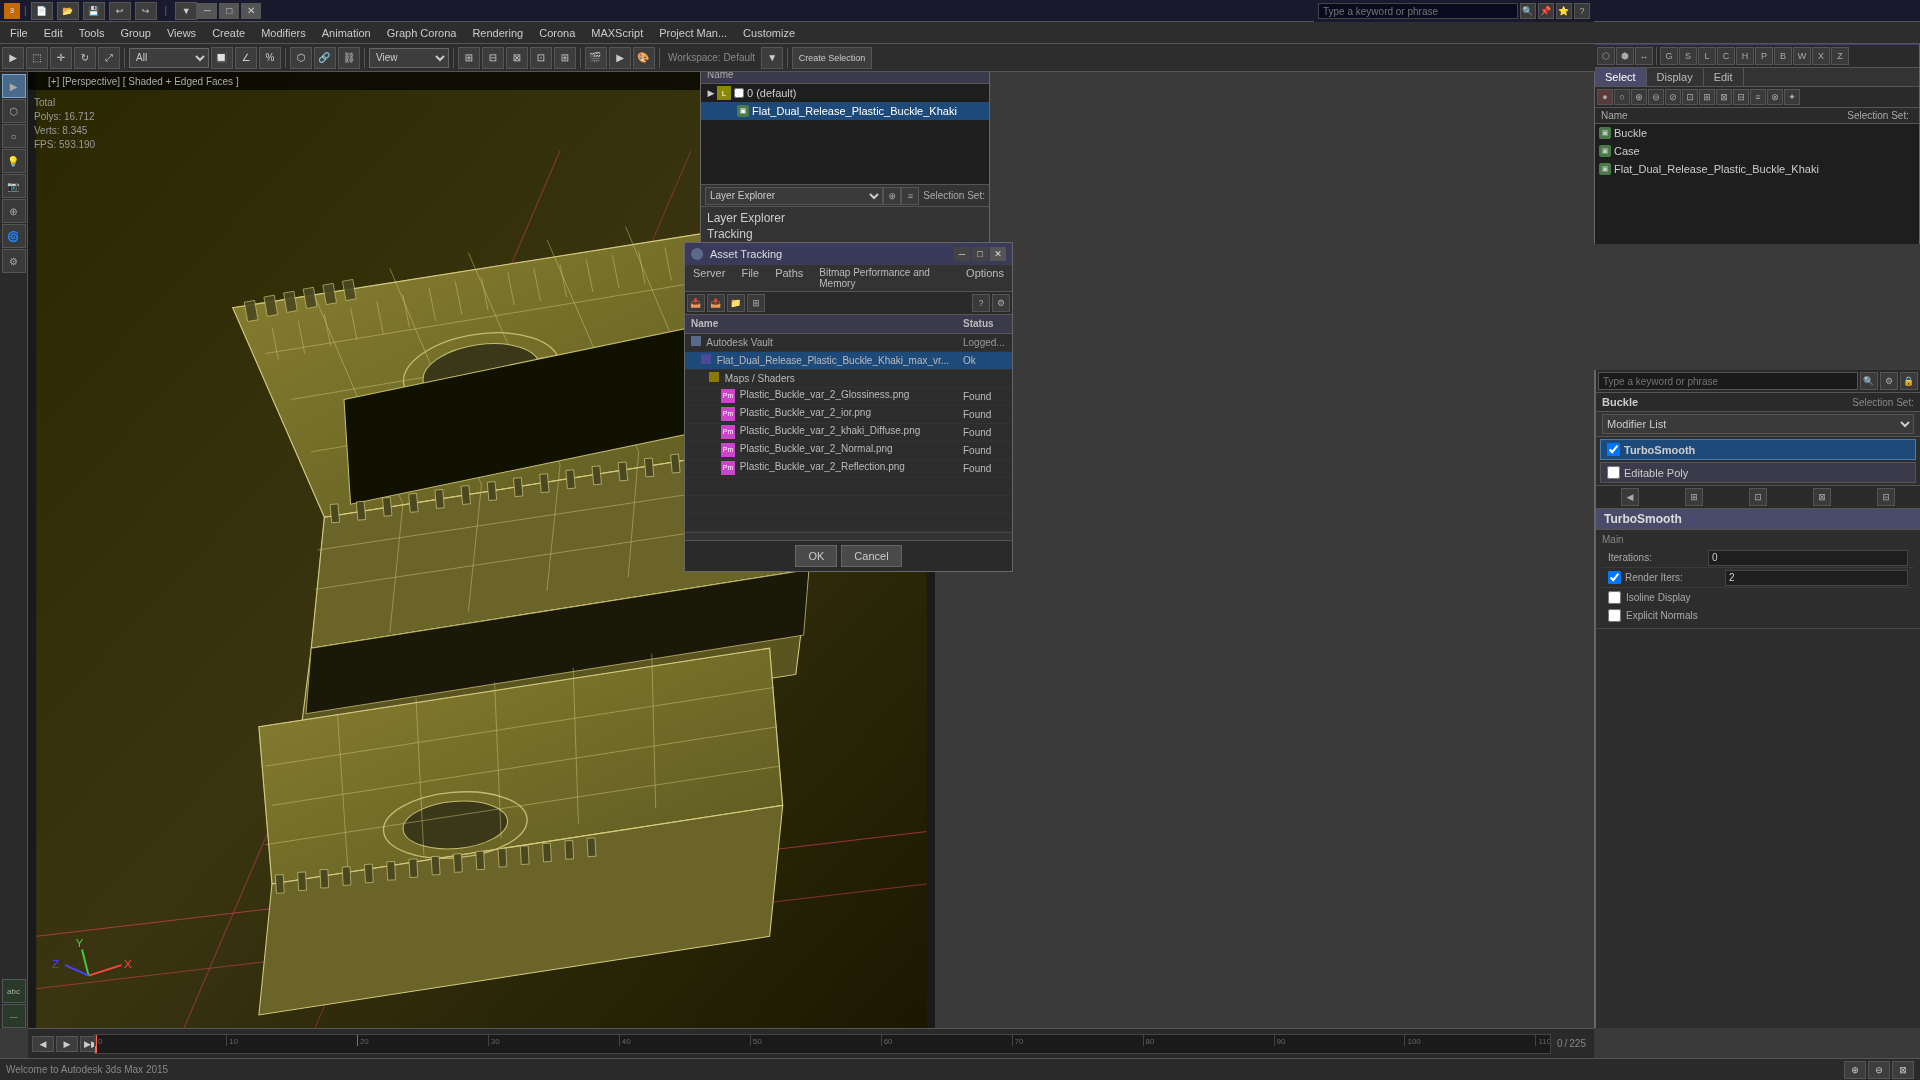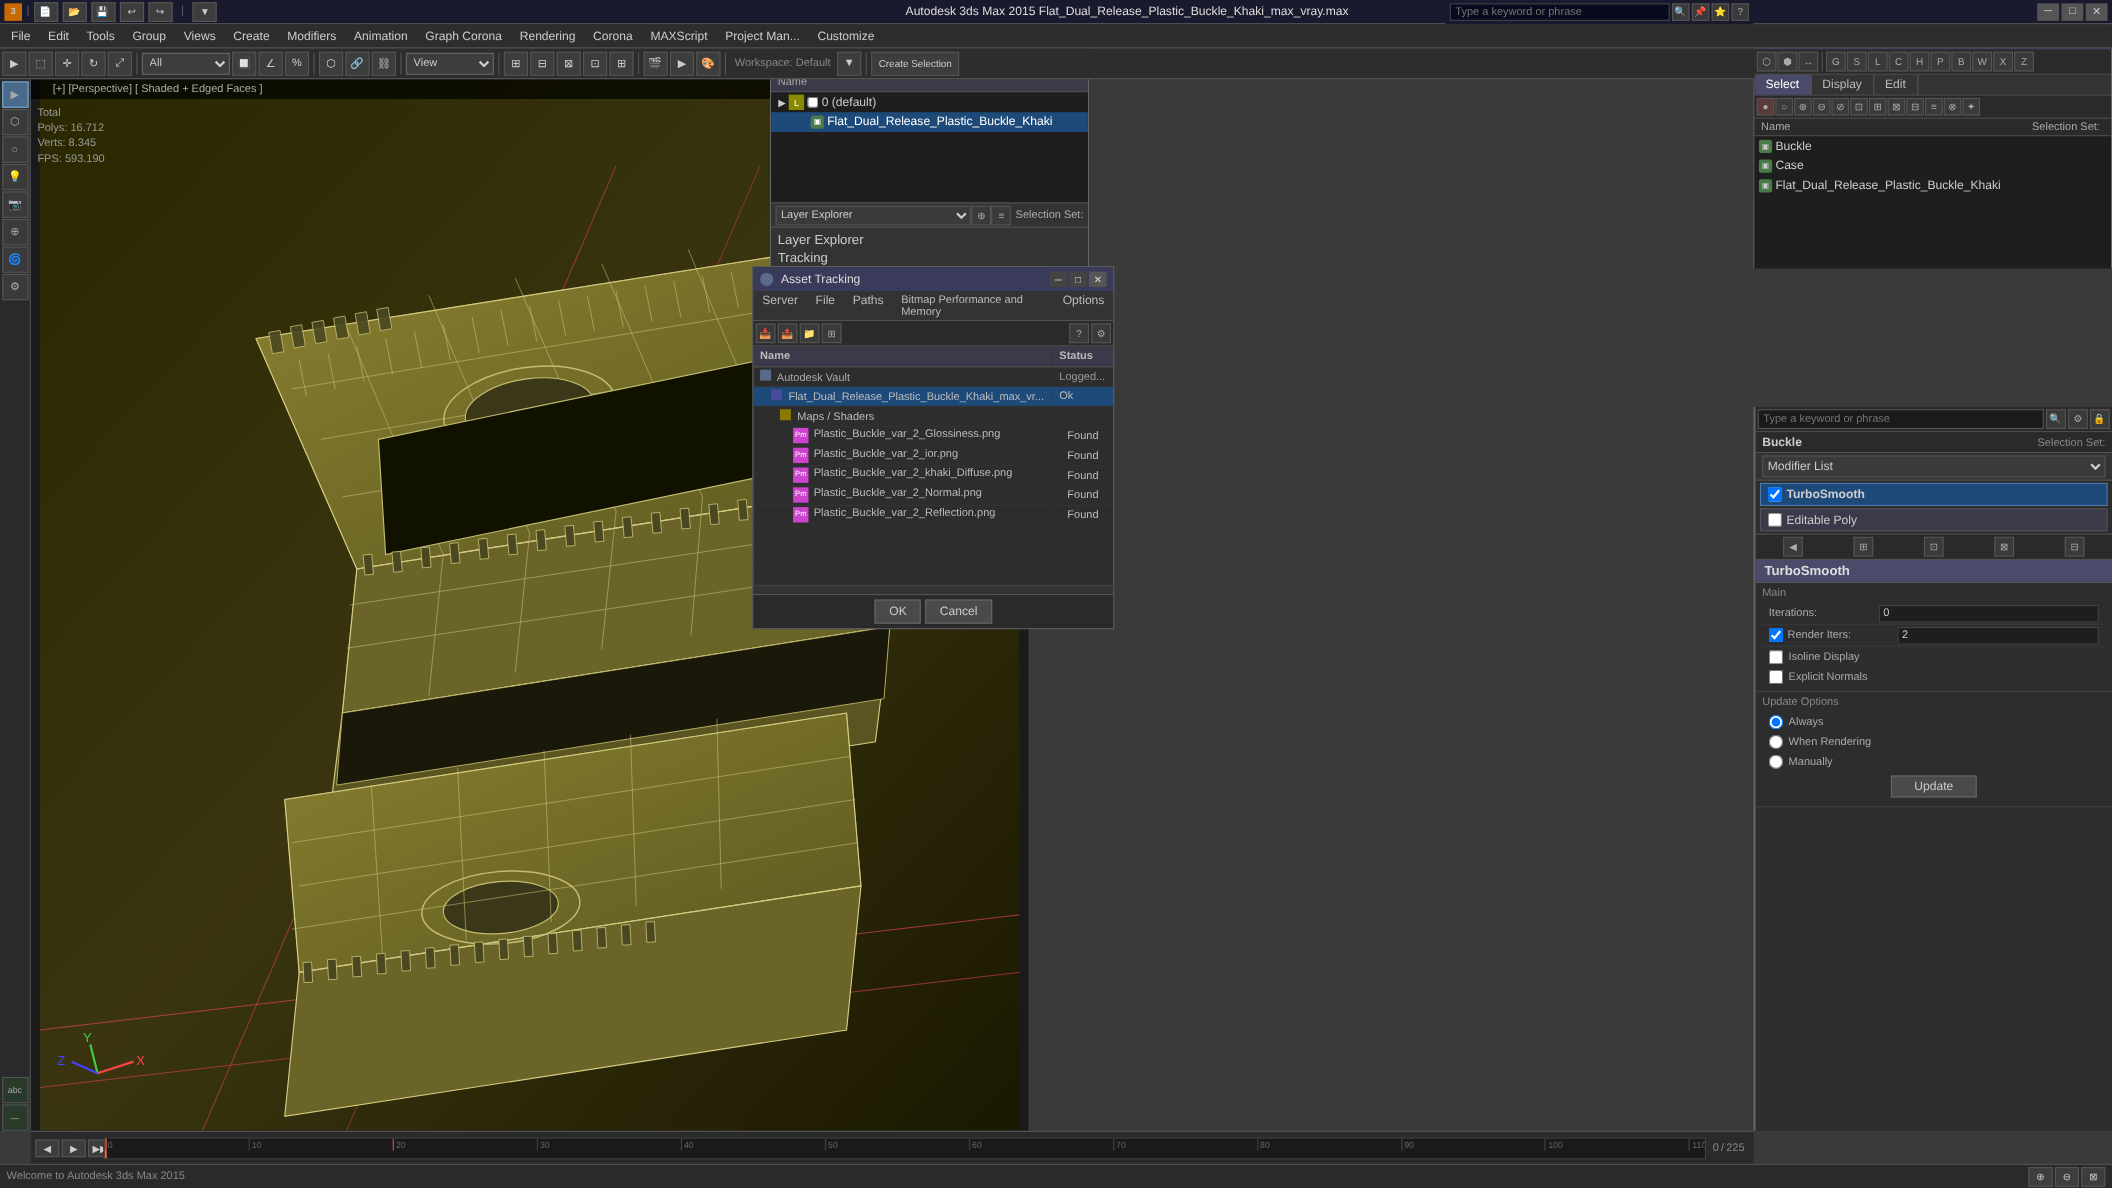--- a/index.html
+++ b/index.html
@@ -69,21 +69,21 @@
     .dialog-title { height: 22px; background: #3a3a5a; display: flex; align-items: center; padding: 0 6px; color: #ddd; font-size: 11px; gap: 4px; }
     .dialog-close { margin-left: auto; width: 16px; height: 14px; background: #555; display: flex; align-items: center; justify-content: center; cursor: pointer; font-size: 9px; }
     .dialog-menu { display: flex; background: #333; border-bottom: 1px solid #555; }
     .dialog-menu-item { padding: 2px 8px; font-size: 11px; color: #bbb; cursor: pointer; }
 
     .file-table { width: 100%; border-collapse: collapse; }
     .file-table th { background: #3a3a4a; padding: 2px 6px; text-align: left; font-size: 10px; color: #bbb; border-bottom: 1px solid #555; height: 18px; }
     .file-table td { padding: 1px 6px; font-size: 10px; color: #bbb; height: 18px; border-bottom: 1px solid #333; }
     .file-table tr.selected td { background: #1e4a7a; }
     .file-table .folder-row td { color: #aaa; }
-    .status-found { color: #7fba00; text-align: center; }
+    .status-found { color: #7fba00; }
     .status-ok { color: #7fba00; }
 
     .btn-standard { height: 22px; background: #4a4a4a; border: 1px solid #666; color: #ccc; font-size: 11px; padding: 0 12px; cursor: pointer; }
 
     .update-btn { background: #4a4a4a; border: 1px solid #666; color: #ccc; font-size: 11px; padding: 3px 20px; cursor: pointer; margin: 4px auto; display: block; }
 
     
     .layer-panel { position: absolute; right: 322px; top: 20px; width: 285px; background: #2d2d2d; border: 1px solid #666; z-index: 15; }
 
     
@@ -110,21 +110,20 @@
       <span style="color:#666; font-size:10px;">|</span>
 
       <div class="tb-btn" style="width:18px; height:18px; font-size:9px;">📄</div>
       <div class="tb-btn" style="width:18px; height:18px; font-size:9px;">📂</div>
       <div class="tb-btn" style="width:18px; height:18px; font-size:9px;">💾</div>
       <div class="tb-btn" style="width:18px; height:18px; font-size:9px;">↩</div>
       <div class="tb-btn" style="width:18px; height:18px; font-size:9px;">↪</div>
       <span style="color:#666; font-size:10px; margin:0 4px;">|</span>
       <div class="tb-btn" style="width:18px; height:18px; font-size:9px;">▼</div>
     </div>
-    <div class="title-bar-title">Autodesk 3ds Max 2015  Flat_Dual_Release_Plastic_Buckle_Khaki_max_vray.max</div>
     <div class="title-bar-controls">
       <button class="title-btn">─</button>
       <button class="title-btn">□</button>
       <button class="title-btn close">✕</button>
     </div>
   </div>
 
   <div class="menu-bar" style="position:absolute; top:22px; left:0; right:0; height:22px; z-index:100;">
     <div class="menu-item">File</div>
     <div class="menu-item">Edit</div>
@@ -675,36 +674,20 @@
         <label>Isoline Display</label>
       </div>
 
       <div class="checkbox-row">
         <input type="checkbox" style="">
         <label>Explicit Normals</label>
       </div>
     </div>
 
 
-    <div style="padding:4px 6px; background:#2d2d2d; border-bottom:1px solid #444;">
-      <div style="font-size:10px; color:#888; margin-bottom:3px;">Update Options</div>
-      <div class="radio-row">
-        <input type="radio" name="update_opt" checked="" style="">
-        <label>Always</label>
-      </div>
-      <div class="radio-row">
-        <input type="radio" name="update_opt" style="">
-        <label>When Rendering</label>
-      </div>
-      <div class="radio-row">
-        <input type="radio" name="update_opt" style="">
-        <label>Manually</label>
-      </div>
-      <button class="update-btn">Update</button>
-    </div>
   </div>
 
   <div style="position:absolute; top:0; right:326px; width:280px; height:22px; background:#1a1a2e; display:flex; align-items:center; padding:0 4px; gap:2px; z-index:101;">
     <input type="text" style="flex: 1 1 0%; height: 16px; background: rgb(10, 10, 30); border: 1px solid rgb(68, 68, 68); color: rgb(204, 204, 204); font-size: 10px; padding: 0px 4px;" placeholder="Type a keyword or phrase">
     <div class="icon-btn" style="width:16px; height:16px;">🔍</div>
     <div class="icon-btn" style="width:16px; height:16px;">📌</div>
     <div class="icon-btn" style="width:16px; height:16px;">⭐</div>
     <div class="icon-btn" style="width:16px; height:16px;">?</div>
   </div>
 

